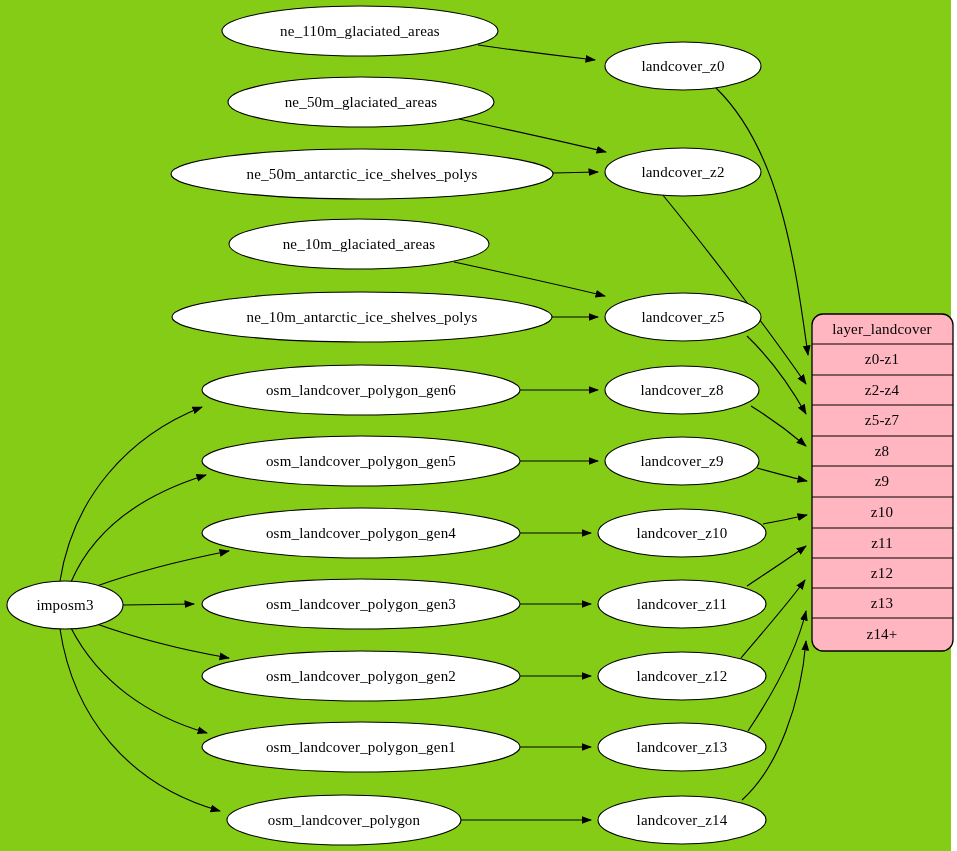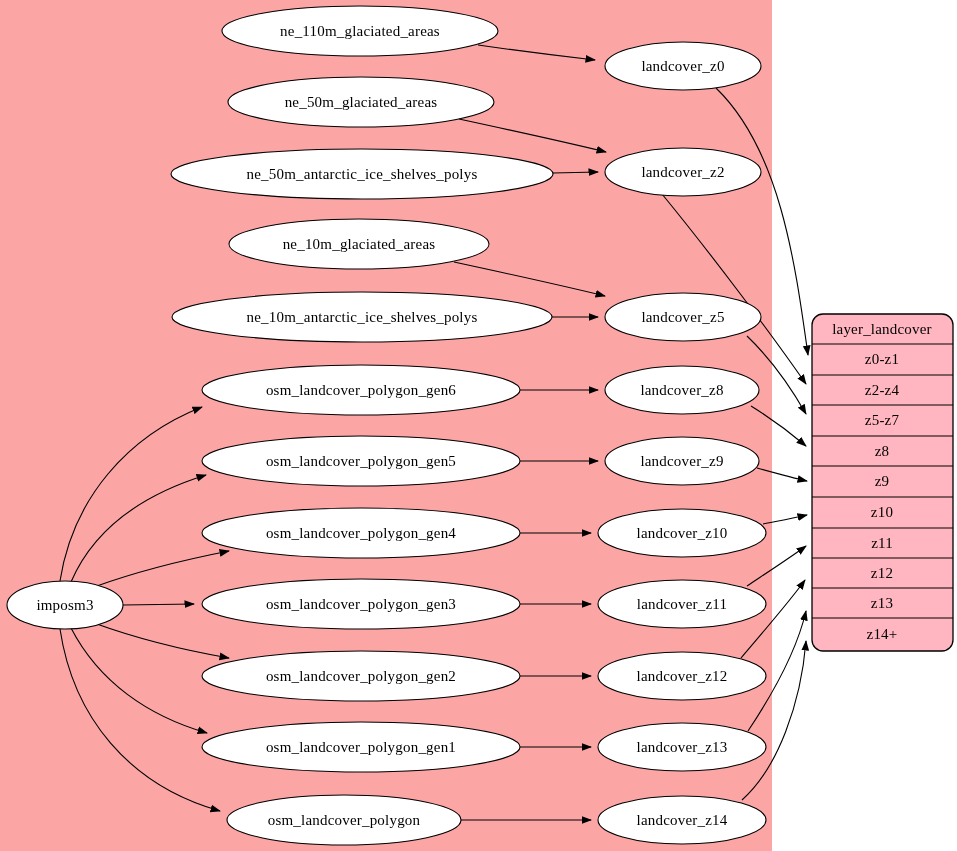--- a/index.html
+++ b/index.html
@@ -1,20 +1,20 @@
 <!DOCTYPE html>
 <html><head>
 <meta charset="utf-8">
 <style>
   html, body { margin: 0; padding: 0; background: #ffffff; }
   .canvas {
     position: relative;
-    width: 772px;
+    width: 951px;
     height: 851px;
-    background: #fca5a5;
+    background: #84cc16;
     font-family: "Liberation Serif", "DejaVu Serif", serif;
   }
   svg { display: block; }
   .node-ellipse { fill: #ffffff; stroke: #000000; stroke-width: 1.1; }
   .edge { fill: none; stroke: #000000; stroke-width: 1.1; }
   .sep { stroke: #000000; stroke-width: 1.1; }
   text {
     font-family: "Liberation Serif", "DejaVu Serif", serif;
     font-size: 15px;
     fill: #000000;

